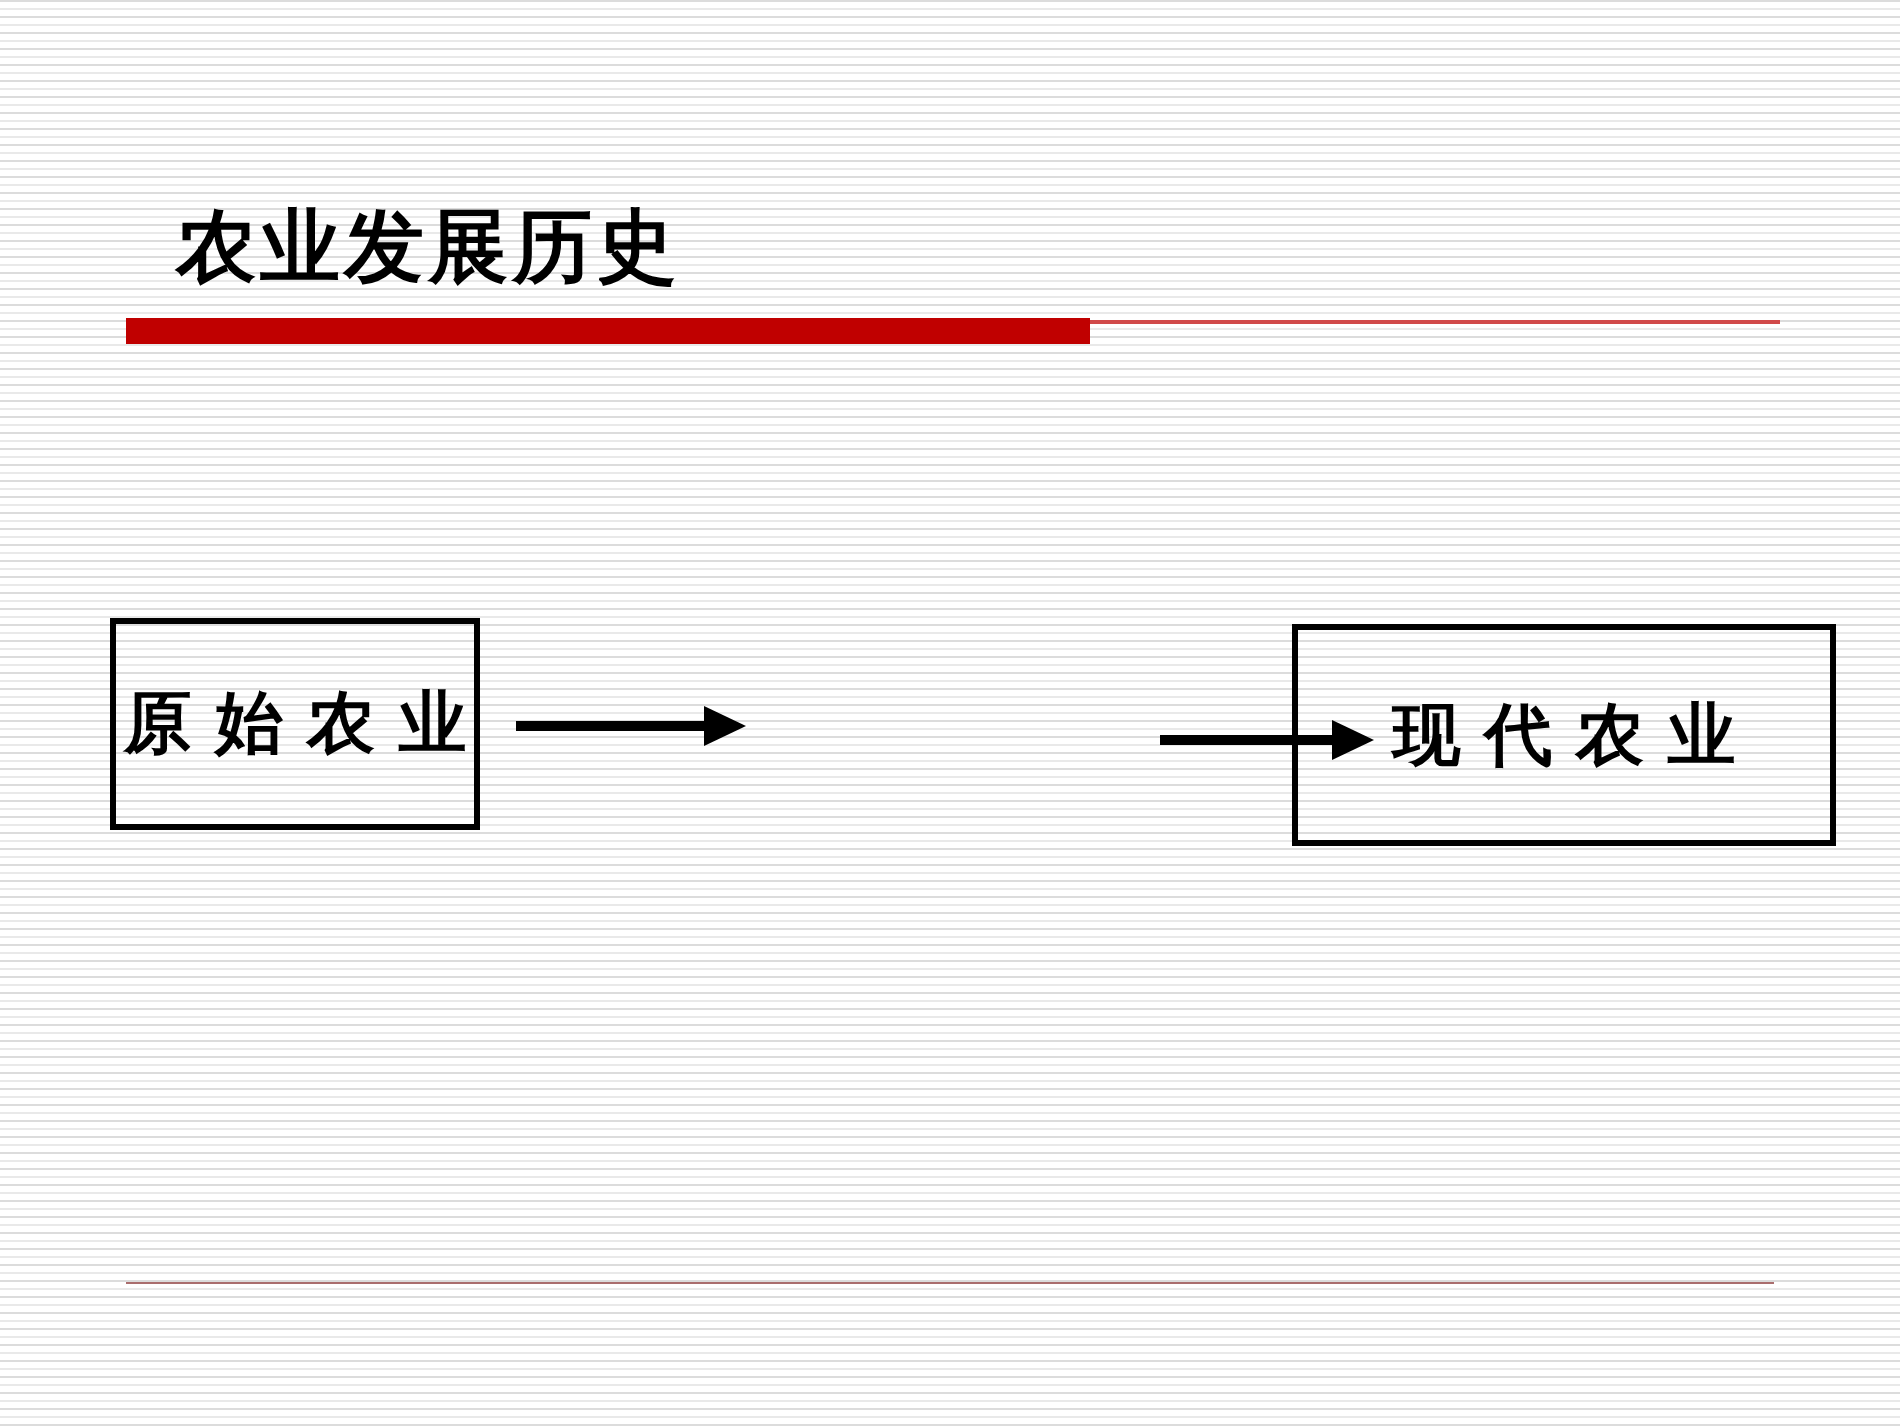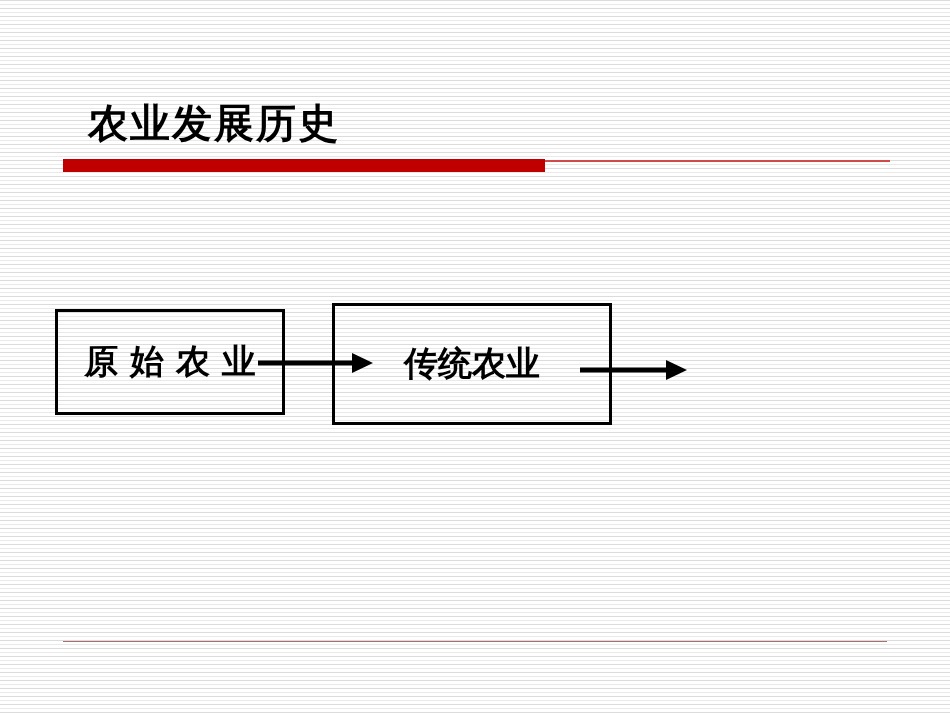--- a/index.html
+++ b/index.html
@@ -54,21 +54,21 @@
     border: 3px solid #000000;
     background: transparent;
     display: flex;
     align-items: center;
     justify-content: center;
     font-size: 34px;
     font-weight: bold;
     color: #000000;
     white-space: nowrap;
   }
-  .node-primitive   { left: 55px;  top: 309px; width: 230px; height: 106px; }
+  .node-primitive   { left: 55px;  top: 309px; width: 185px; height: 106px; }
   .node-traditional { left: 332px; top: 303px; width: 280px; height: 122px; }
   .node-modern      { left: 646px; top: 312px; width: 272px; height: 111px; }
   .arrow-layer {
     position: absolute;
     left: 0;
     top: 0;
     width: 950px;
     height: 713px;
     pointer-events: none;
   }
@@ -89,24 +89,24 @@
   <div class="slide-title">农业发展历史</div>
 
   <div class="title-underline"></div>
 
   <div class="title-accent-bar"></div>
 
   <div class="node node-primitive">
     <span>原 始 农 业</span>
   </div>
 
-  <div class="node node-traditional">
-    <span>传统农业</span>
+
+  <div class="node node-modern">
+    <span>现 代 农 业</span>
   </div>
-
 
   <svg class="arrow-layer" viewBox="0 0 950 713" xmlns="http://www.w3.org/2000/svg">
     <g>
       <line x1="258" y1="363" x2="354" y2="363" stroke="#000000" stroke-width="5"></line>
       <polygon points="352,353 352,373 373,363" fill="#000000"></polygon>
     </g>
     <g>
       <line x1="580" y1="370" x2="668" y2="370" stroke="#000000" stroke-width="5"></line>
       <polygon points="666,360 666,380 687,370" fill="#000000"></polygon>
     </g>

